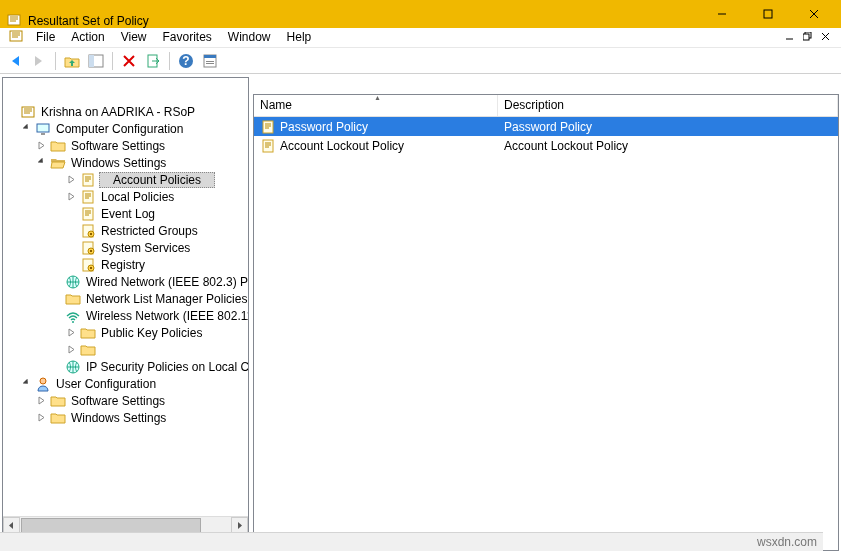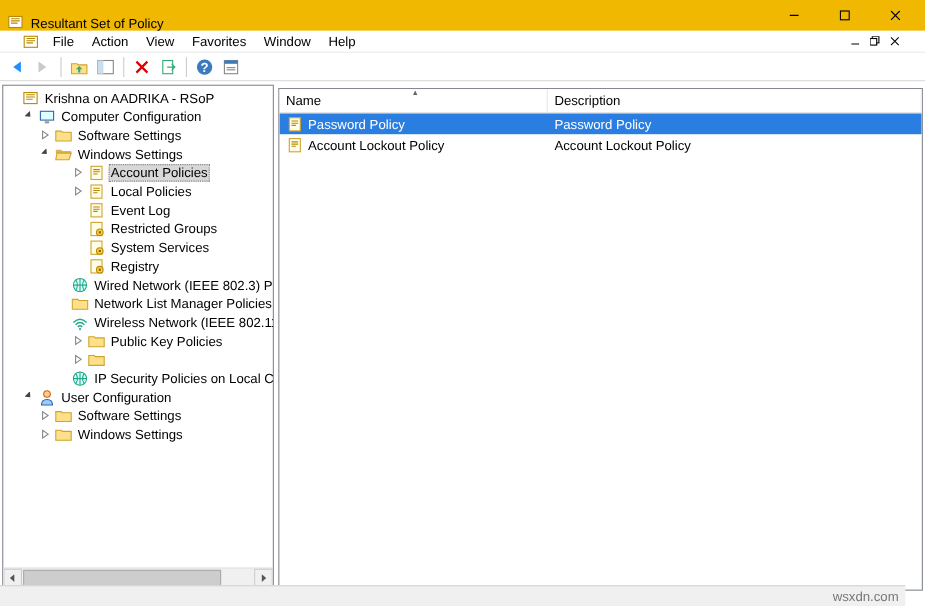--- a/index.html
+++ b/index.html
@@ -5,45 +5,45 @@
 * { box-sizing: border-box; margin: 0; padding: 0; font-family: "Segoe UI", Tahoma, sans-serif; font-size: 12px; }
 body { background: #fff; width: 841px; height: 551px; overflow: hidden; position: relative; }
 
 
 .titlebar { height: 28px; background: #f0b800; display: flex; align-items: flex-end; padding: 0 4px; }
 .titlebar .ticon { width: 16px; height: 16px; margin: 0 6px 0 2px; }
 .titlebar .title { flex: 1; color: #000; font-size: 12px; }
 .titlebar .winbtn { width: 46px; height: 28px; display: flex; align-items: center; justify-content: center; }
 
 
-.menubar { height: 20px; background: #fff; border-bottom: 1px solid #e8e8e8; display: flex; align-items: center; padding: 0 20px; }
+.menubar { height: 20px; background: #fff; border-bottom: 1px solid #e8e8e8; display: flex; padding: 0 8px; }
 .menubar .micon { width: 16px; height: 16px; margin-right: 4px; }
 .menubar .mitem { padding: 2px 8px; cursor: default; }
 .menubar .spacer { flex: 1; }
 .menubar .mdicon { width: 16px; height: 16px; display:flex; align-items:center; justify-content:center; margin-left:2px; border:1px solid transparent;}
 
 
 .toolbar { height: 26px; background: #fff; border-bottom: 1px solid #d0d0d0; display: flex; align-items: center; padding: 2px 4px; gap: 2px; }
 .toolbar .tbtn { width: 22px; height: 22px; display: flex; align-items: center; justify-content: center; border: 1px solid transparent; }
 .toolbar .sep { width: 1px; height: 18px; background: #ccc; margin: 0 3px; }
 .toolbar .disabled { opacity: 0.45; }
 
 
 .client { height: 458px; display: flex; border-top: 1px solid #fff; }
 .treepane { width: 247px; height: 100%; border: 1px solid #828790; margin: 2px 0 2px 2px; position: relative; overflow: hidden; background:#fff;}
-.treescroll{overflow:auto;height:calc(100% - 0px);}
-.listpane { flex: 1; height: 100%; border: 1px solid #828790; margin: 5px 2px 2px 4px; overflow: hidden; background:#fff;}
+.treescroll{overflow:auto;height:calc(100% - 0px);margin-top:23px;}
+.listpane { flex: 1; height: 100%; border: 1px solid #828790; margin: 19px 2px 2px 4px; overflow: hidden; background:#fff;}
 
 
 .tree { padding: 2px 0 2px 2px; white-space: nowrap; user-select:none;}
 .tnode { display: flex; align-items: center; height: 17px; padding-right: 4px;}
 .tw { width: 15px; height: 15px; display: flex; align-items: center; justify-content: center; cursor: default; }
 .ticon2 { width: 16px; height: 16px; margin-right: 3px; flex-shrink:0;}
 .tlabel { padding: 0 2px; }
-.tsel .tlabel { background: #d8d8d8; border:1px dotted #888; padding:0 1px;}
+.tsel .tlabel { background: #d8d8d8; border:1px dotted #888; padding:0 13px;}
 .indent0{padding-left:0px;} .indent1{padding-left:15px;} .indent2{padding-left:30px;} .indent3{padding-left:45px;} .indent4{padding-left:60px;}
 
 
 .lhead { height: 22px; display: flex; background: #fff; border-bottom: 1px solid #e0e0e0; }
 .lhcol { padding: 3px 6px; border-right: 1px solid #e8e8e8; position:relative;}
 .lhcol.sort::after{content:"▴"; color:#666; position:absolute; left:50%; top:-2px; font-size:8px;}
 .listbody{height:calc(100% - 22px); overflow:auto;}
 .lrow { height: 19px; display: flex; align-items: center; }
 .lrow.sel { background: #2a7de1; color: #ffffff; }
 .lcell { padding: 0 6px; display: flex; align-items: center; overflow:hidden;}

